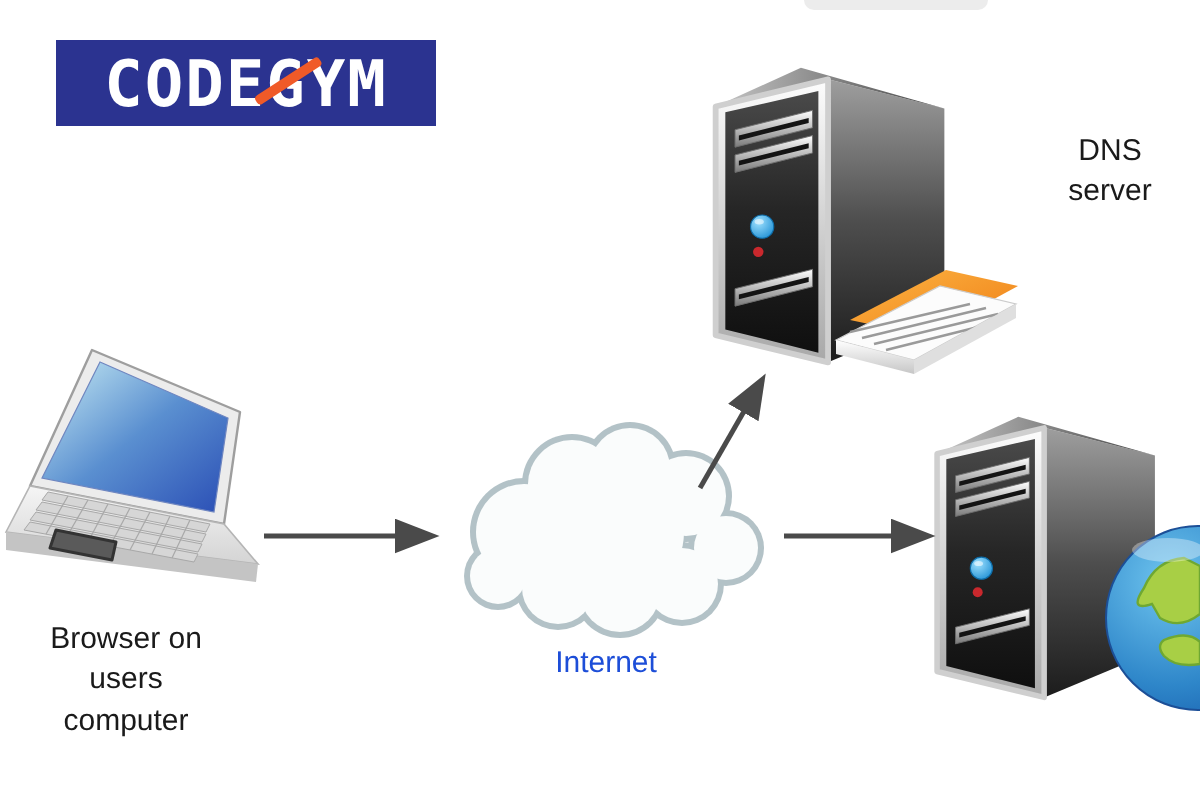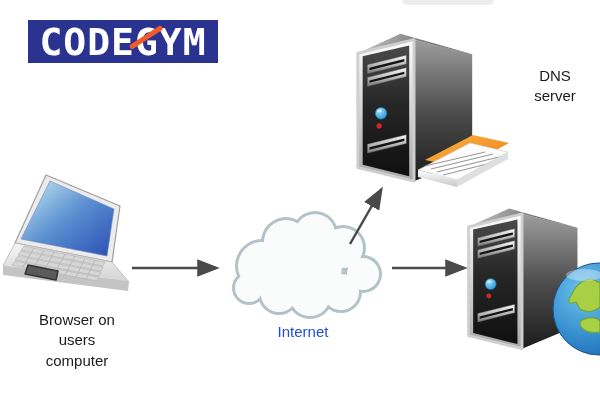--- a/index.html
+++ b/index.html
@@ -5,33 +5,33 @@
   html,body{margin:0;padding:0;}
   #canvas{
     position:relative;width:600px;height:400px;background:#ffffff;
     overflow:hidden;font-family:"Liberation Sans",sans-serif;
   }
   
   #logo{
     position:absolute;left:28px;top:20px;width:190px;height:43px;
     display:flex;align-items:center;justify-content:center;
     font-family:"DejaVu Sans Mono",monospace;font-weight:bold;
-    font-size:38px;letter-spacing:1px;user-select:none;
+    font-size:32px;letter-spacing:1px;user-select:none;
   }
   #logo .gwrap{position:relative;display:inline-block;}
   #logo .slash{
     position:absolute;left:-8px;top:15px;width:38px;height:4.5px;
     transform:rotate(-33deg);border-radius:2px;z-index:2;
   }
   
   .node-label{
     position:absolute;font-size:15px;line-height:1.35;text-align:center;
     color:#1a1a1a;
   }
-  #lbl-laptop{left:37px;top:310px;width:80px;}
+  #lbl-laptop{left:23px;top:310px;width:80px;}
   #lbl-internet{left:253px;top:322px;width:100px;}
   #lbl-dns{left:497px;top:66px;width:52px;margin-left:32px;}
   #lbl-web{left:485px;top:362px;width:100px;}
   
   .icon-svg{position:absolute;}
   #svg-laptop{left:2px;top:173px;}
   #svg-cloud{left:222px;top:202px;}
   #svg-dns{left:352px;top:28px;}
   #svg-tray{left:415px;top:130px;}
   #svg-web{left:463px;top:200px;}

